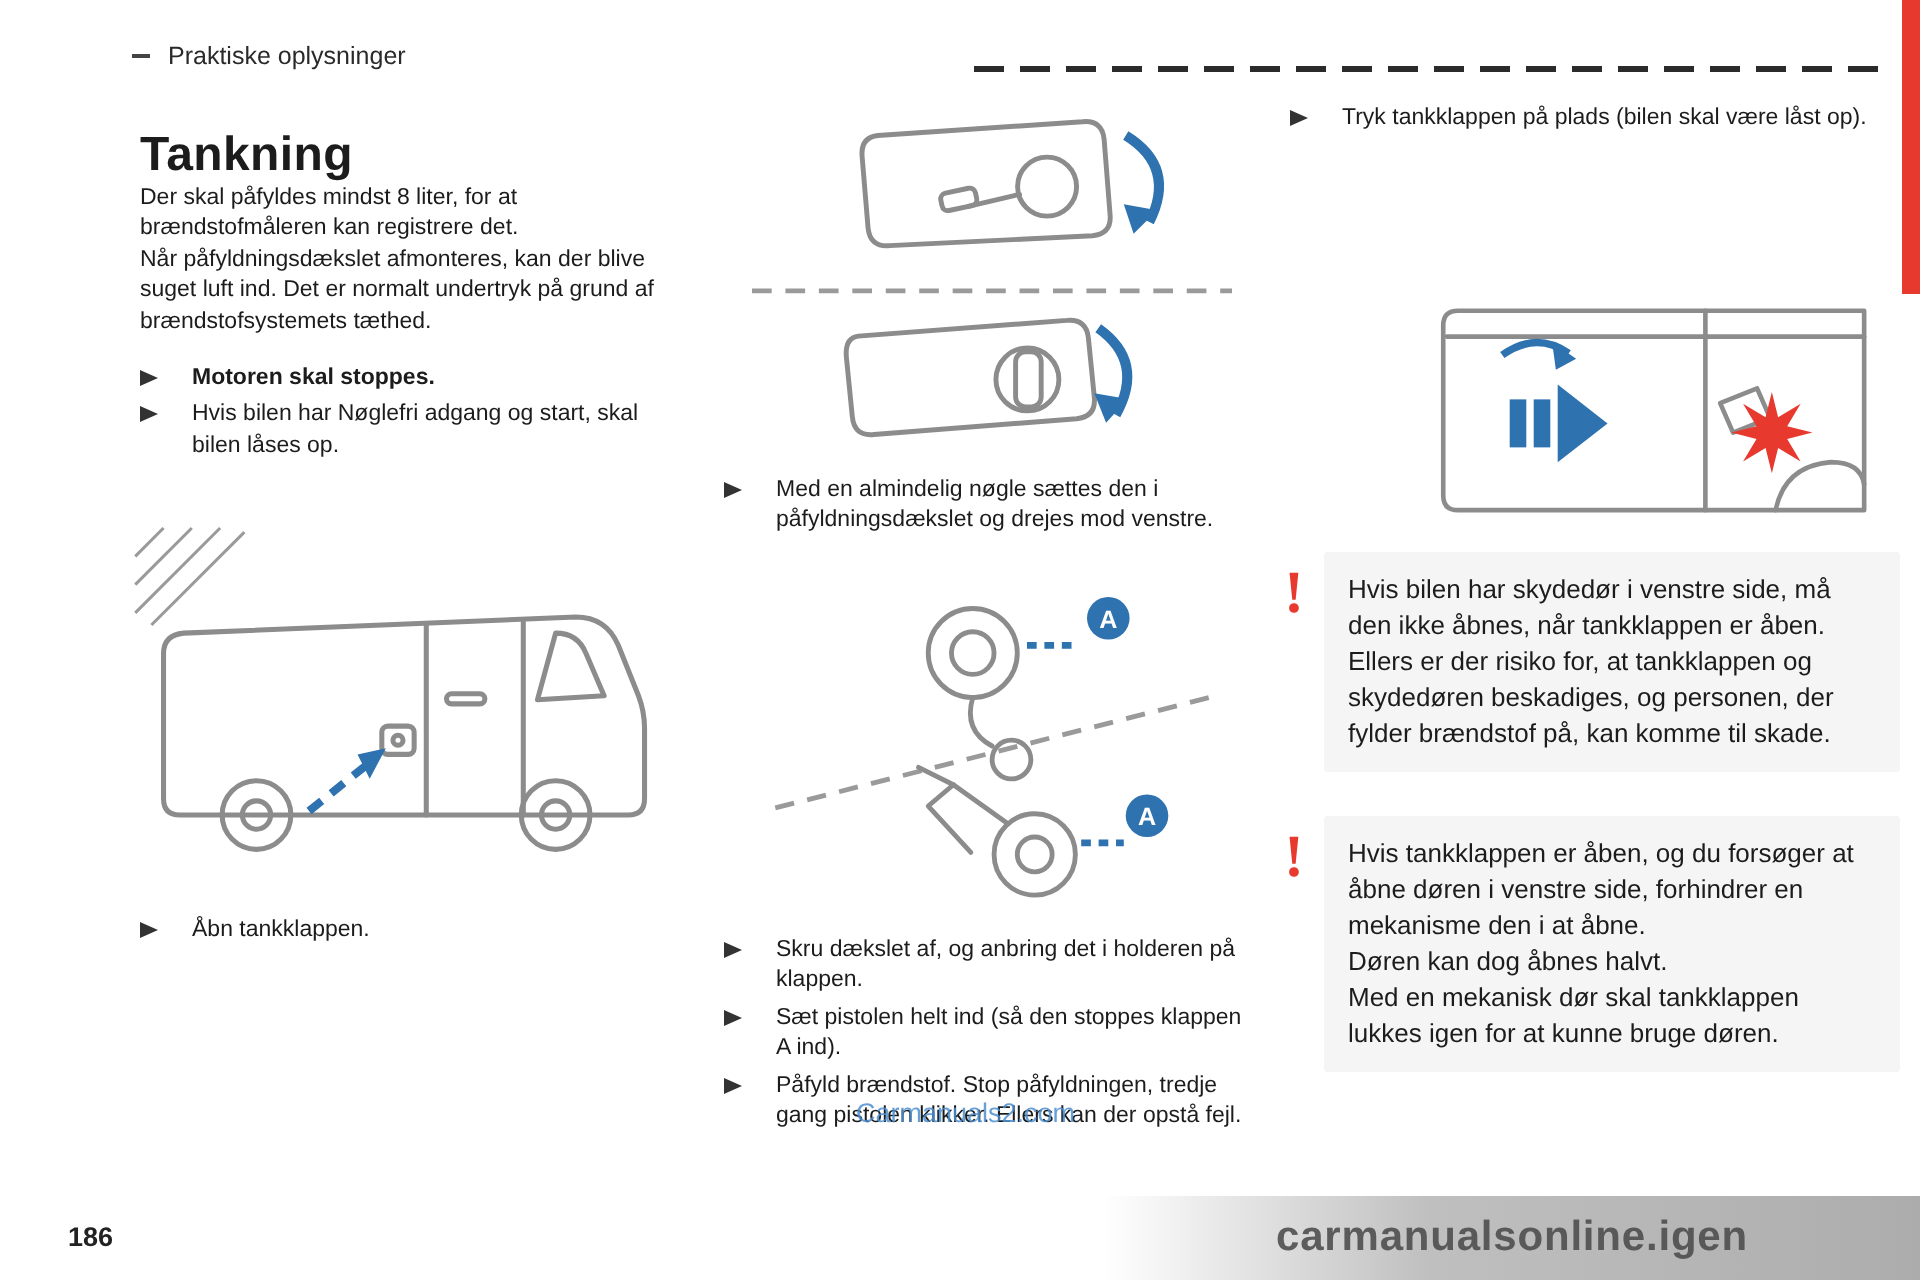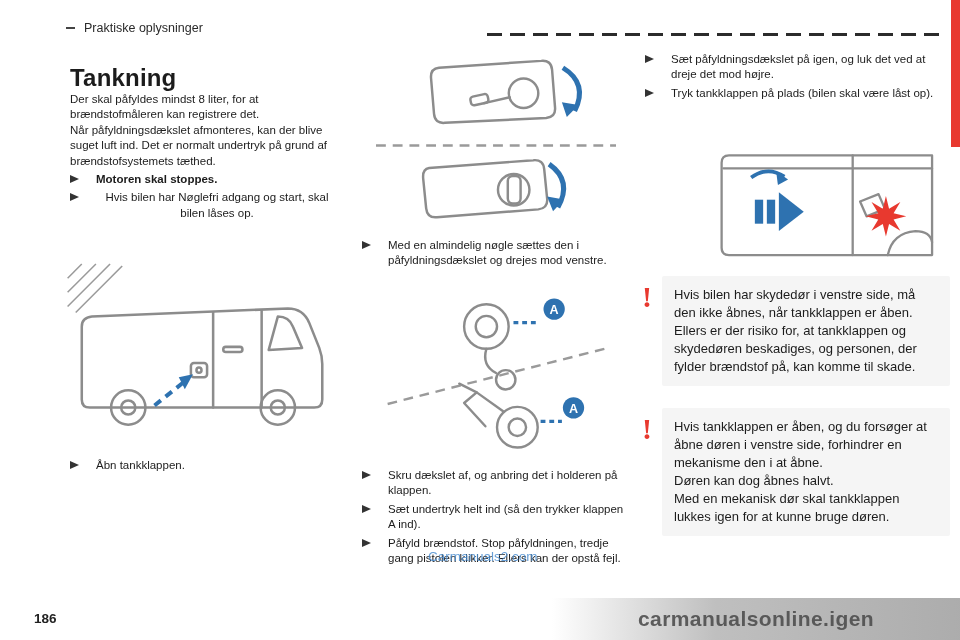--- a/index.html
+++ b/index.html
@@ -14,21 +14,21 @@
   .header{top:21px;left:66px;display:flex;align-items:center;gap:9px;font-size:12.5px;color:#2a2a2a;}
   .header-dash{width:9px;height:2px;background:#444;}
   .top-rule{top:33px;left:487px;width:454px;height:3px;
     background:repeating-linear-gradient(90deg,#2b2b2b 0 15px,transparent 15px 23px);}
   .red-bar{top:0;right:0;width:9px;height:147px;background:#e8392f;}
   
   .page-title{top:64px;left:70px;font-size:24px;font-weight:bold;letter-spacing:.2px;}
   .txt{font-size:11.5px;line-height:1.34;}
   .col-left{top:92px;left:70px;width:268px;}
   .col-left p{margin:0;}
-  .bullets{margin-top:3px;text-align:center;}
+  .bullets{margin-top:13px;}
   .bullet{display:flex;gap:7px;margin-bottom:3px;}
   .arrow-icon{flex:0 0 10px;width:0;height:0;margin-top:3px;
     border-left:9px solid #333;border-top:4.5px solid transparent;border-bottom:4.5px solid transparent;}
   .bold{font-weight:bold;}
   
   .illus{background:#fff;}
   svg{display:block;}
   
   .warning{display:flex;gap:6px;align-items:flex-start;}
   .warn-icon{flex:0 0 14px;color:#e8392f;font-weight:bold;font-size:30px;line-height:1;padding-top:6px;font-family:"Liberation Serif",serif;}
@@ -152,33 +152,29 @@
     </svg>
   </div>
 
   <div class="abs txt" style="top:468px;left:362px;width:264px;">
     <div class="bullet">
       <span class="arrow-icon"></span>
       <span>Skru dækslet af, og anbring det i holderen på klappen.</span>
     </div>
     <div class="bullet">
       <span class="arrow-icon"></span>
-      <span>Sæt undertryk helt ind (så den trykker klappen A ind).</span>
+      <span>Sæt pistolen helt ind (så den stoppes klappen A ind).</span>
     </div>
     <div class="bullet">
       <span class="arrow-icon"></span>
       <span>Påfyld brændstof. Stop påfyldningen, tredje gang pistolen klikker. Ellers kan der opstå fejl.</span>
     </div>
   </div>
 
   <div class="abs txt" style="top:52px;left:645px;width:302px;">
-    <div class="bullet">
-      <span class="arrow-icon"></span>
-      <span>Sæt påfyldningsdækslet på igen, og luk det ved at dreje det mod højre.</span>
-    </div>
     <div class="bullet">
       <span class="arrow-icon"></span>
       <span>Tryk tankklappen på plads (bilen skal være låst op).</span>
     </div>
   </div>
 
   <div class="abs illus" style="top:148px;left:652px;width:298px;height:120px;">
     <svg viewBox="0 0 300 130" width="298" height="120">
       <g fill="none" stroke="#8c8c8c" stroke-width="2.5" stroke-linejoin="round" stroke-linecap="round">
         <path d="M72 8 H292 V116 H72 q-8 0 -8 -8 V16 q0 -8 8 -8 z"></path>

